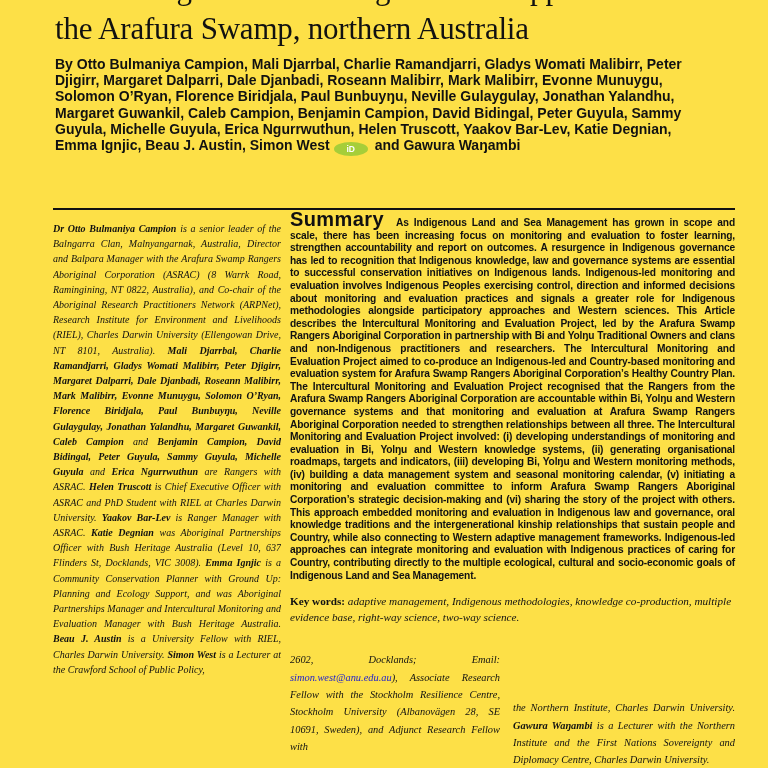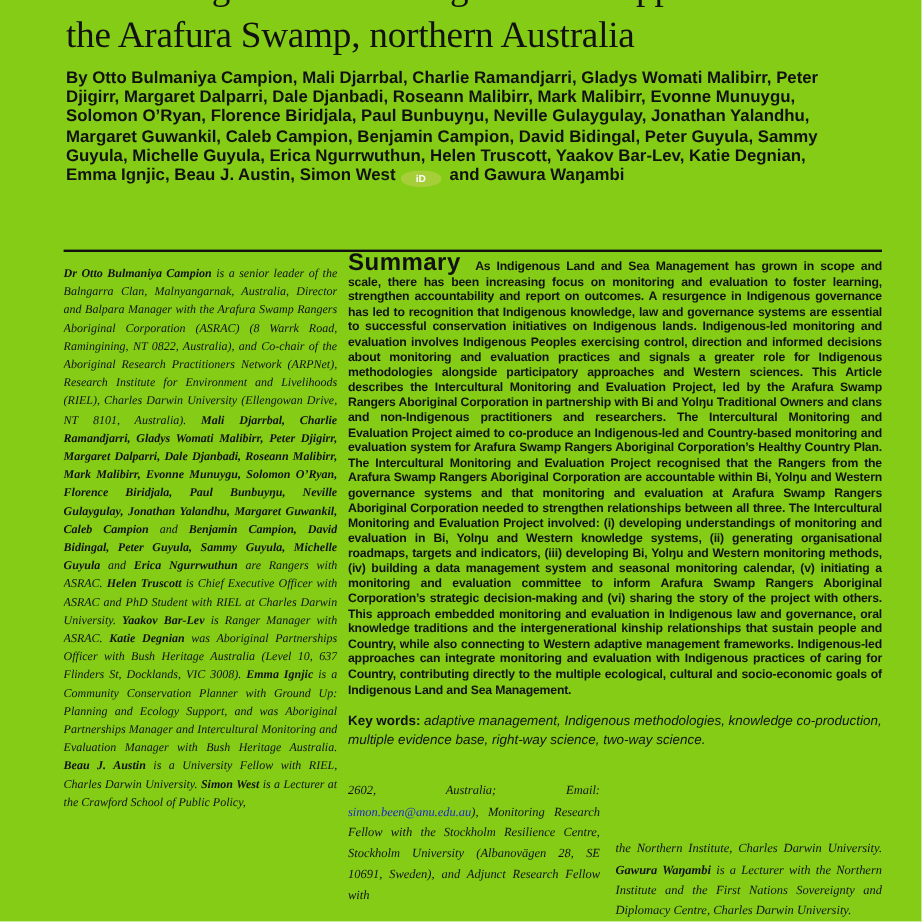--- a/index.html
+++ b/index.html
@@ -1,18 +1,18 @@
 <!DOCTYPE html>
 <html><head>
 <meta charset="utf-8">
 <style>
   html,body { margin:0; padding:0; background:#ffffff; }
   .page {
     position:relative; width:768px; height:768px;
-    background:#84cc16; overflow:hidden;
+    background:#fde047; overflow:hidden;
     color:#111111;
   }
   
   .title-block {
     position:absolute; left:55px; top:-31px; width:705px;
     font-family:"Liberation Serif", serif;
     font-size:31px; line-height:40px; letter-spacing:-0.2px;
     color:#111111; white-space:nowrap;
   }
   
@@ -49,21 +49,21 @@
   .summary {
     font-family:"Liberation Sans", sans-serif; font-weight:bold;
     font-size:10.2px; line-height:12.6px; letter-spacing:-0.15px;
     text-align:justify; color:#111111;
   }
   .summary-heading {
     font-size:20px; letter-spacing:0.4px; padding-right:12px;
   }
   .keywords {
     margin-top:12px;
-    font-family:Liberation Sans, sans-serif;
+    font-family:Liberation Serif, serif;
     font-size:11.2px; line-height:15.5px; color:#111111;
   }
   .kw-label { font-weight:bold; }
   .kw-text { font-style:italic; }
   .bottom-cols { display:flex; margin-top:26px; }
   .bio-mid, .bio-right {
     font-family:"Liberation Serif", serif; font-style:italic;
     font-size:10.4px; line-height:17.4px; text-align:justify;
     color:#111111;
   }
@@ -85,18 +85,18 @@
   <div class="rule"></div>
 
   <div class="bio-left"><span class="seg-bold">Dr Otto Bulmaniya Campion</span><span class="seg-reg"> is a senior leader of the Balngarra Clan, Malnyangarnak, Australia, Director and Balpara Manager with the Arafura Swamp Rangers Aboriginal Corporation (ASRAC) (8 Warrk Road, Ramingining, NT 0822, Australia), and Co-chair of the Aboriginal Research Practitioners Network (ARPNet), Research Institute for Environment and Livelihoods (RIEL), Charles Darwin University (Ellengowan Drive, NT 8101, Australia). </span><span class="seg-bold">Mali Djarrbal, Charlie Ramandjarri, Gladys Womati Malibirr, Peter Djigirr, Margaret Dalparri, Dale Djanbadi, Roseann Malibirr, Mark Malibirr, Evonne Munuygu, Solomon O’Ryan, Florence Biridjala, Paul Bunbuyŋu, Neville Gulaygulay, Jonathan Yalandhu, Margaret Guwankil, Caleb Campion</span><span class="seg-reg"> and </span><span class="seg-bold">Benjamin Campion, David Bidingal, Peter Guyula, Sammy Guyula, Michelle Guyula</span><span class="seg-reg"> and </span><span class="seg-bold">Erica Ngurrwuthun</span><span class="seg-reg"> are Rangers with ASRAC. </span><span class="seg-bold">Helen Truscott</span><span class="seg-reg"> is Chief Executive Officer with ASRAC and PhD Student with RIEL at Charles Darwin University. </span><span class="seg-bold">Yaakov Bar-Lev</span><span class="seg-reg"> is Ranger Manager with ASRAC. </span><span class="seg-bold">Katie Degnian</span><span class="seg-reg"> was Aboriginal Partnerships Officer with Bush Heritage Australia (Level 10, 637 Flinders St, Docklands, VIC 3008). </span><span class="seg-bold">Emma Ignjic</span><span class="seg-reg"> is a Community Conservation Planner with Ground Up: Planning and Ecology Support, and was Aboriginal Partnerships Manager and Intercultural Monitoring and Evaluation Manager with Bush Heritage Australia. </span><span class="seg-bold">Beau J. Austin</span><span class="seg-reg"> is a University Fellow with RIEL, Charles Darwin University. </span><span class="seg-bold">Simon West</span><span class="seg-reg"> is a Lecturer at the Crawford School of Public Policy,</span></div>
 
   <div class="right-region">
     <p class="summary" style="margin:0"><span class="summary-heading">Summary</span><span>As Indigenous Land and Sea Management has grown in scope and scale, there has been increasing focus on monitoring and evaluation to foster learning, strengthen accountability and report on outcomes. A resurgence in Indigenous governance has led to recognition that Indigenous knowledge, law and governance systems are essential to successful conservation initiatives on Indigenous lands. Indigenous-led monitoring and evaluation involves Indigenous Peoples exercising control, direction and informed decisions about monitoring and evaluation practices and signals a greater role for Indigenous methodologies alongside participatory approaches and Western sciences. This Article describes the Intercultural Monitoring and Evaluation Project, led by the Arafura Swamp Rangers Aboriginal Corporation in partnership with Bi and Yolŋu Traditional Owners and clans and non-Indigenous practitioners and researchers. The Intercultural Monitoring and Evaluation Project aimed to co-produce an Indigenous-led and Country-based monitoring and evaluation system for Arafura Swamp Rangers Aboriginal Corporation’s Healthy Country Plan. The Intercultural Monitoring and Evaluation Project recognised that the Rangers from the Arafura Swamp Rangers Aboriginal Corporation are accountable within Bi, Yolŋu and Western governance systems and that monitoring and evaluation at Arafura Swamp Rangers Aboriginal Corporation needed to strengthen relationships between all three. The Intercultural Monitoring and Evaluation Project involved: (i) developing understandings of monitoring and evaluation in Bi, Yolŋu and Western knowledge systems, (ii) generating organisational roadmaps, targets and indicators, (iii) developing Bi, Yolŋu and Western monitoring methods, (iv) building a data management system and seasonal monitoring calendar, (v) initiating a monitoring and evaluation committee to inform Arafura Swamp Rangers Aboriginal Corporation’s strategic decision-making and (vi) sharing the story of the project with others. This approach embedded monitoring and evaluation in Indigenous law and governance, oral knowledge traditions and the intergenerational kinship relationships that sustain people and Country, while also connecting to Western adaptive management frameworks. Indigenous-led approaches can integrate monitoring and evaluation with Indigenous practices of caring for Country, contributing directly to the multiple ecological, cultural and socio-economic goals of Indigenous Land and Sea Management.</span></p>
 
     <p class="keywords" style="margin-bottom:0"><span class="kw-label">Key words:</span> <span class="kw-text">adaptive management, Indigenous methodologies, knowledge co-production, multiple evidence base, right-way science, two-way science.</span></p>
 
     <div class="bottom-cols">
-      <div class="bio-mid"><span class="seg-reg">2602, Australia; Email: </span><a class="seg-link" href="#">simon.been@anu.edu.au</a><span class="seg-reg">), Monitoring Research Fellow with the Stockholm Resilience Centre, Stockholm University (Albanovägen 28, SE 10691, Sweden), and Adjunct Research Fellow with</span></div>
+      <div class="bio-mid"><span class="seg-reg">2602, Docklands; Email: </span><a class="seg-link" href="#">simon.west@anu.edu.au</a><span class="seg-reg">), Associate Research Fellow with the Stockholm Resilience Centre, Stockholm University (Albanovägen 28, SE 10691, Sweden), and Adjunct Research Fellow with</span></div>
       <div class="bio-right"><span class="seg-reg">the Northern Institute, Charles Darwin University. </span><span class="seg-bold">Gawura Waŋambi</span><span class="seg-reg"> is a Lecturer with the Northern Institute and the First Nations Sovereignty and Diplomacy Centre, Charles Darwin University.</span></div>
     </div>
   </div>
 
 </div>
 
 </body></html>

